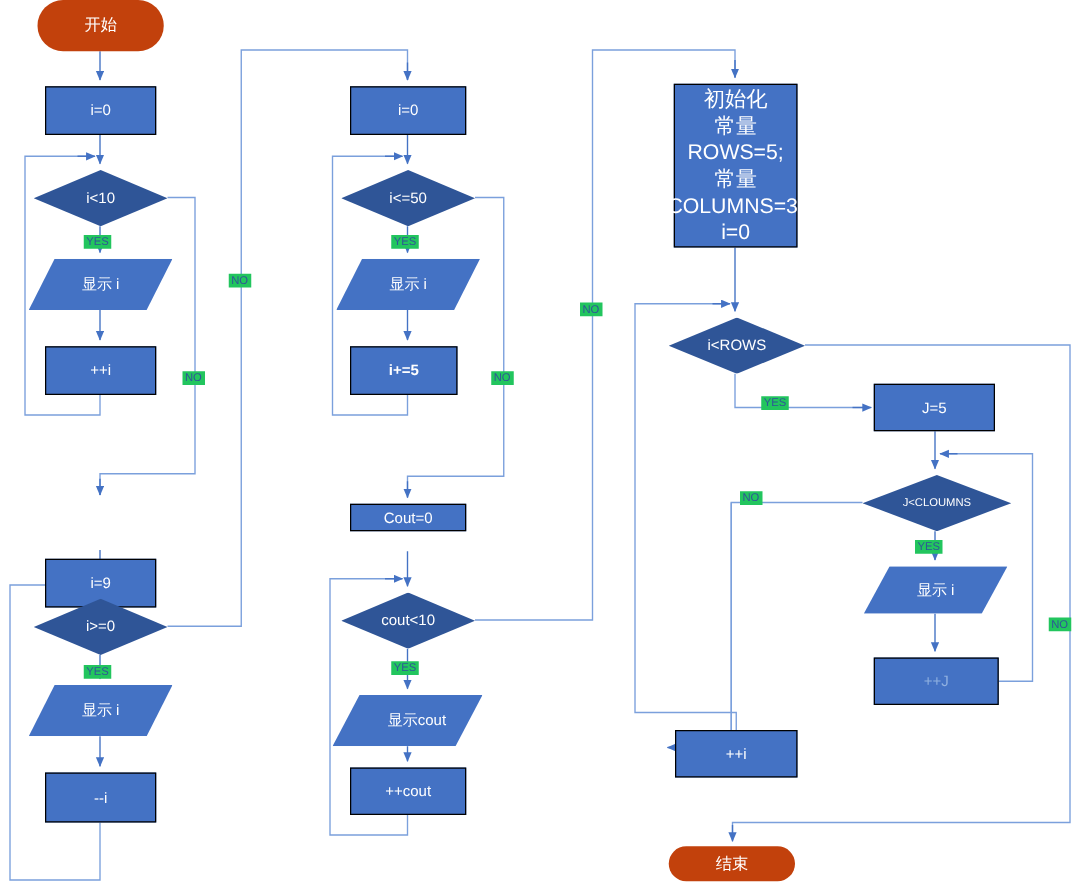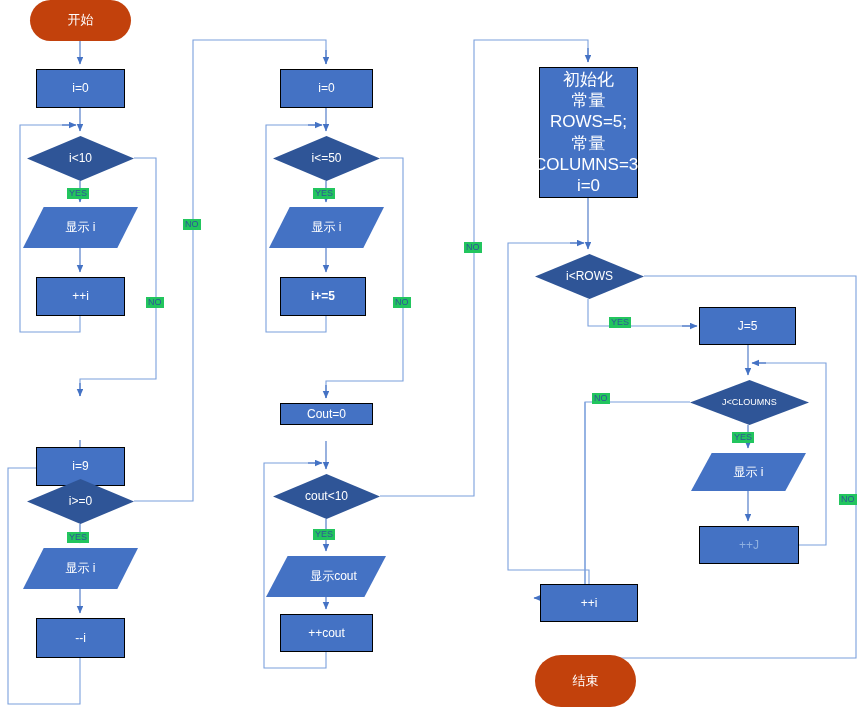--- a/index.html
+++ b/index.html
@@ -263,21 +263,21 @@
       <div class="node shape-io" style="left: 691px; top: 453px; width: 115px; height: 38px;">
         <div class="para-bg"></div>
         <span class="label">显示 i</span>
       </div>
       <div class="node shape-process faint-text" style="left: 699px; top: 526px; width: 100px; height: 38px;">
         <span class="label">++J</span>
       </div>
       <div class="node shape-process" style="left: 540px; top: 584px; width: 98px; height: 38px;">
         <span class="label">++i</span>
       </div>
-      <div class="node shape-terminator" style="left: 535px; top: 655px; width: 101px; height: 52px;">
+      <div class="node shape-terminator" style="left: 535px; top: 677px; width: 101px; height: 28px;">
         <span class="label">结束</span>
       </div>
     </div>
   <div id="labels-container">
       <span class="edge-label" style="left: 67px; top: 188px;">YES</span>
       <span class="edge-label" style="left: 146px; top: 297px;">NO</span>
       <span class="edge-label" style="left: 183px; top: 219px;">NO</span>
       <span class="edge-label" style="left: 67px; top: 532px;">YES</span>
       <span class="edge-label" style="left: 313px; top: 188px;">YES</span>
       <span class="edge-label" style="left: 393px; top: 297px;">NO</span>

